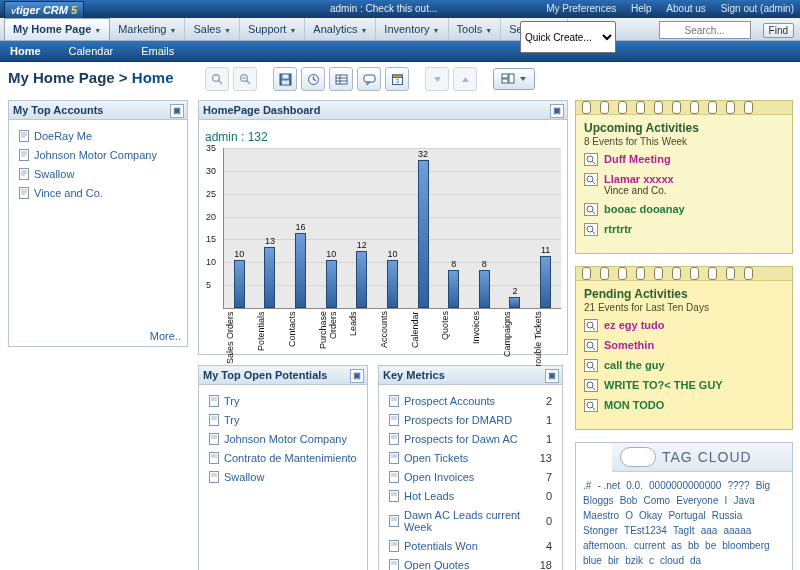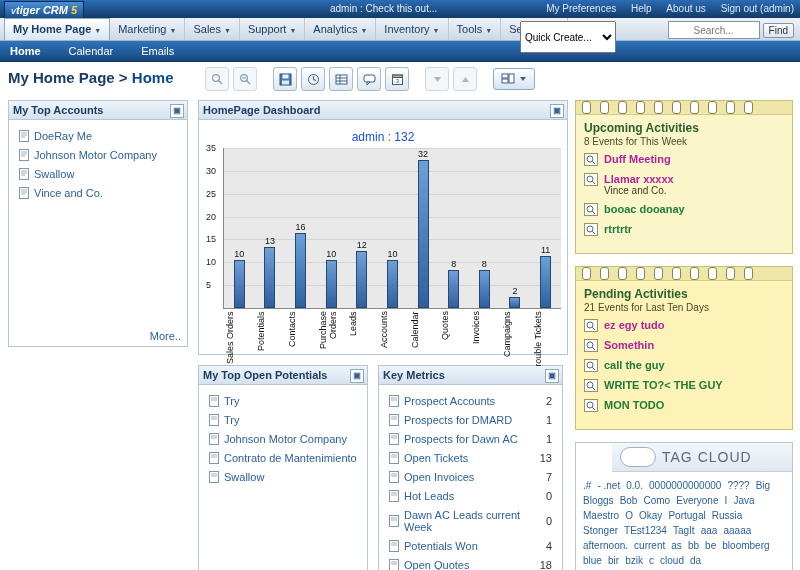--- a/index.html
+++ b/index.html
@@ -25,21 +25,21 @@
   .menus{position:absolute;left:4px;top:0;display:flex;height:22px;}
   .menu{padding:0 8px;line-height:22px;font-size:11px;color:#1b3d63;
     border-right:1px solid #b9c8d6;white-space:nowrap;cursor:pointer;}
   .menu.active{background:linear-gradient(#ffffff,#d9e6f3);font-weight:bold;
     border:1px solid #8fa8be;border-bottom:none;line-height:21px;}
   .menu .arr{font-size:7px;color:#33526f;margin-left:3px;}
   .quickcreate{position:absolute;left:520px;top:3px;}
   .quickcreate select{width:96px;font-size:10px;height:32px;}
   .searchbox{position:absolute;right:6px;top:3px;display:flex;align-items:center;}
   .searchbox input{width:86px;height:14px;font-size:10px;border:1px solid #7f97ad;text-align:center;}
-  .searchbox .btn{margin-left:3px;border:1px solid #7f97ad;background:linear-gradient(#fdfdfd,#dce5ee);
+  .searchbox .btn{margin-left:12px;border:1px solid #7f97ad;background:linear-gradient(#fdfdfd,#dce5ee);
     font-size:10px;padding:1px 5px;border-radius:2px;cursor:pointer;}
   
   .submenurow{height:20px;background:#1e5799;
     background:linear-gradient(#2f74bc,#15477f);color:#fff;display:flex;align-items:center;
     padding-left:10px;border-bottom:1px solid #0e355f;}
   .submenurow .item{font-size:11px;color:#fff;margin-right:28px;cursor:pointer;}
   .submenurow .item.active{font-weight:bold;}
   
   .titlerow{height:34px;background:#fff;border-bottom:1px solid #c4cfd9;position:relative;}
   .pagetitle{position:absolute;left:8px;top:7px;font-size:15px;color:#1b3d63;font-weight:bold;}
@@ -64,21 +64,21 @@
     font-weight:bold;font-size:11px;color:#1b3d63;padding:0 4px;line-height:18px;position:relative;}
   .wtitle .max{position:absolute;right:3px;top:3px;width:12px;height:12px;border:1px solid #8fa8be;
     background:#fff;font-size:8px;line-height:11px;text-align:center;color:#3b6090;cursor:pointer;}
   .wbody{padding:6px 6px 8px 6px;}
   .linkrow{display:flex;align-items:flex-end;margin:4px 0 7px 4px;font-size:11px;}
   .linkrow a{color:#2b5f9e;text-decoration:none;}
   .doc-icon{width:10px;height:12px;margin-right:5px;flex:none;}
   .more{text-align:right;font-size:11px;color:#2b5f9e;padding:4px 6px 4px 0;}
   
   .chart-wrap{padding:4px 6px 6px 6px;}
-  .chart-title{text-align:center;font-size:12px;color:#1d4ed8;margin:6px 0 4px 0;}
+  .chart-title{font-size:12px;color:#0f766e;margin:6px 0 4px 0;}
   .chart-area{position:relative;height:200px;margin-left:18px;}
   .plot{position:relative;height:160px;border-left:1px solid #888;border-bottom:1px solid #888;
     background:#e9e9e9;}
   .ytick{position:absolute;left:-18px;font-size:9px;color:#222;transform:translateY(-50%);}
   .gridline{position:absolute;left:0;right:0;border-top:1px solid #d4d4d4;}
   .bars{position:absolute;left:0;right:0;bottom:0;top:0;display:flex;align-items:flex-end;
     justify-content:space-around;}
   .barcol{width:26px;display:flex;flex-direction:column;align-items:center;justify-content:flex-end;height:100%;}
   .barval{font-size:9px;color:#111;margin-bottom:1px;}
   .bar{width:9px;background:linear-gradient(#6f9fd8,#2f5f9e);border:1px solid #24496f;}

